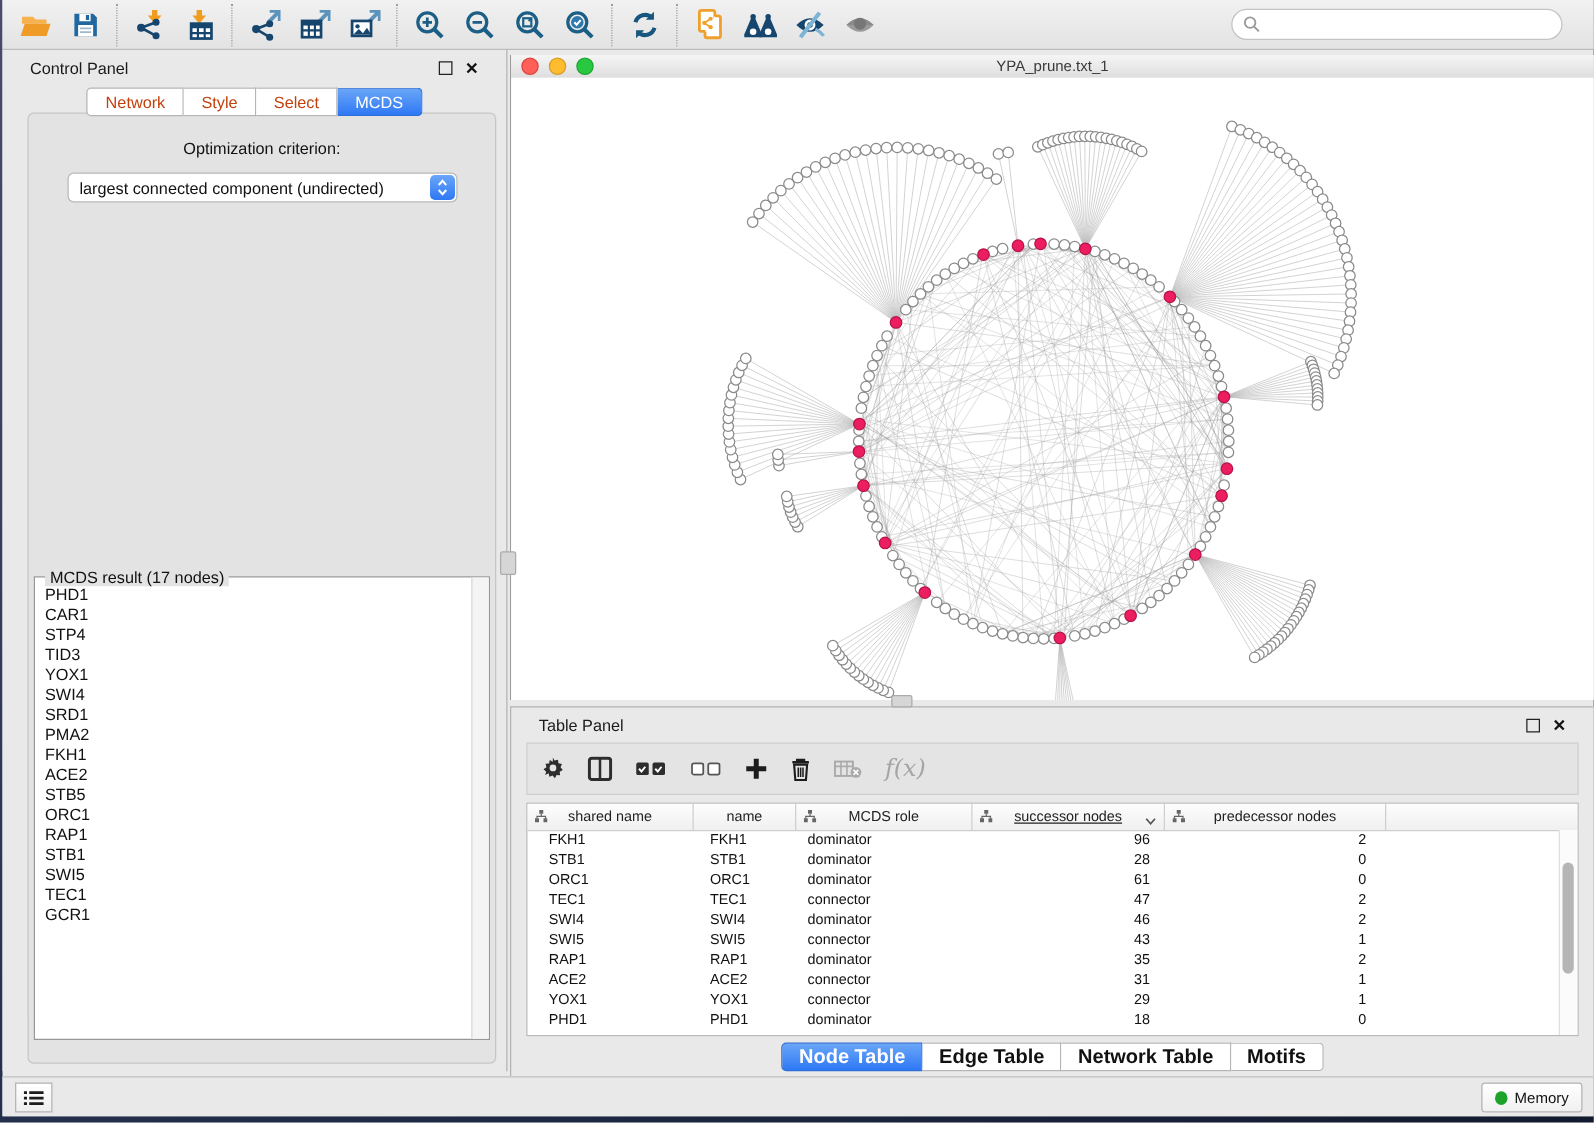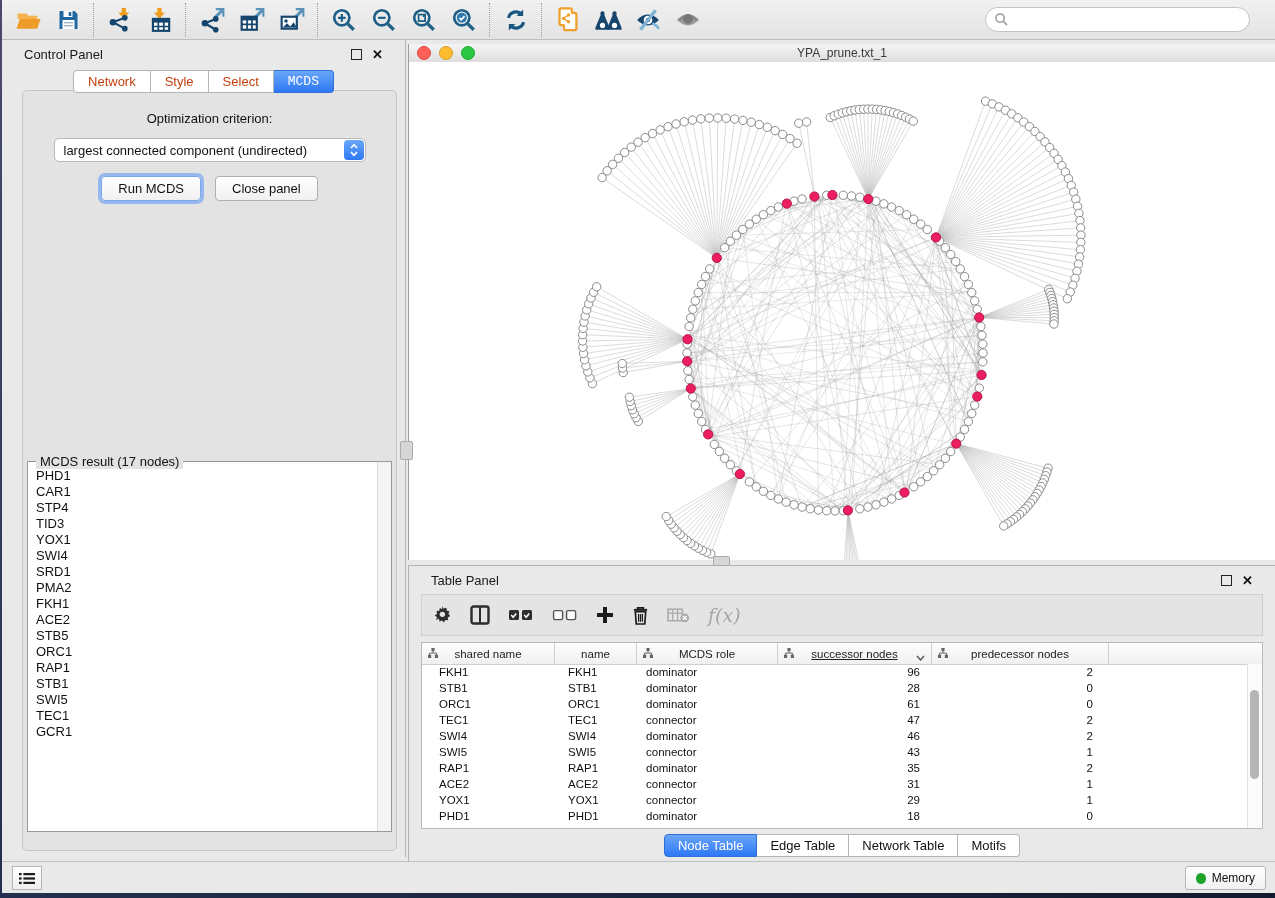--- a/index.html
+++ b/index.html
@@ -25,21 +25,21 @@
   .cpanel{position:absolute;left:0;top:40px;width:404px;bottom:36px;background:#e9e9e9;border-right:1px solid #b3b3b3;box-sizing:border-box;}
   .panel-head{height:28px;display:flex;align-items:center;padding:0 22px;}
   .panel-title{font-size:13px;color:#1a1a1a;}
   .panel-head .spacer{flex:1;}
   .mini-float{width:9px;height:9px;border:1.5px solid #222;display:inline-block;margin-right:10px;}
   .mini-close{font-size:13px;font-weight:bold;color:#111;line-height:9px;}
   .cp-tabs{display:flex;justify-content:center;margin-top:2px;position:relative;z-index:2;}
   .cp-tab{height:21px;line-height:21px;padding:0 14px;font-size:13px;background:#fff;border:1px solid #b5b5b5;border-left:none;color:#c2410c;}
   .cp-tab:first-child{border-left:1px solid #b5b5b5;border-radius:4px 0 0 4px;}
   .cp-tab:last-child{border-radius:0 4px 4px 0;}
-  .cp-tab.sel{background:linear-gradient(#6aa6f8,#2e78f4);color:#fff;border-color:#2e6fd8;font-family:Liberation Mono, monospace;}
+  .cp-tab.sel{background:linear-gradient(#6aa6f8,#2e78f4);color:#fff;border-color:#2e6fd8;}
   .cp-card{position:absolute;left:8px;right:8px;top:50px;bottom:6px;background:#e3e3e3;border:1px solid #c6c6c6;border-radius:5px;margin-left:12px;}
   .opt-label{text-align:center;font-size:13px;margin-top:20px;color:#111;}
   .select-box{position:relative;margin:12px auto 0;width:312px;height:24px;background:#fff;border:1px solid #b9b9b9;border-radius:5px;box-sizing:border-box;
     font-size:13px;display:flex;align-items:center;padding-left:9px;color:#111;}
   .select-step{position:absolute;right:1px;top:1px;width:20px;height:20px;border-radius:4px;background:linear-gradient(#6aa6f8,#2e78f4);
     display:flex;flex-direction:column;align-items:center;justify-content:center;}
   .btn-row{display:flex;justify-content:center;gap:14px;margin-top:14px;}
   .btn{height:23px;padding:0 16px;background:linear-gradient(#ffffff,#f0f0f0);border:1px solid #b0b0b0;border-radius:4px;font-size:13px;color:#111;
     display:flex;align-items:center;}
   .btn.focus{box-shadow:0 0 0 3px rgba(90,150,250,.55);border-color:#7aa8e8;}
@@ -71,21 +71,21 @@
   .thead{display:flex;height:21px;background:linear-gradient(#fdfdfd,#f0f0f0);border-bottom:1px solid #cfcfcf;}
   .th{position:relative;border-right:1px solid #cfcfcf;display:flex;align-items:center;justify-content:center;font-size:11.5px;color:#222;box-sizing:border-box;}
   .th .hier{position:absolute;left:6px;top:5px;}
   .th .sortv{position:absolute;right:6px;top:8px;}
   .trows{position:absolute;left:0;right:14px;top:21px;bottom:0;}
   .trow{display:flex;height:16px;align-items:center;}
   .td{font-size:11.5px;color:#111;box-sizing:border-box;white-space:nowrap;overflow:hidden;}
   .tscroll{position:absolute;right:0;top:21px;bottom:0;width:14px;background:#fbfbfb;border-left:1px solid #e0e0e0;}
   .tthumb{position:absolute;left:2px;width:9px;border-radius:5px;background:#b5b5b5;}
   .t-tabs{position:absolute;left:0;right:0;top:268px;display:flex;justify-content:center;}
-  .t-tab{height:21px;line-height:21px;padding:0 13px;font-size:13px;background:#fff;border:1px solid #b5b5b5;border-left:none;color:#111;}
+  .t-tab{height:21px;line-height:21px;padding:0 13px;font-size:16px;background:#fff;border:1px solid #b5b5b5;border-left:none;color:#111;font-weight:bold;}
   .t-tab:first-child{border-left:1px solid #b5b5b5;border-radius:4px 0 0 4px;}
   .t-tab:last-child{border-radius:0 4px 4px 0;}
   .t-tab.sel{background:linear-gradient(#6aa6f8,#2e78f4);color:#fff;border-color:#2e6fd8;}
 
   
   .statusbar{position:absolute;left:0;right:0;bottom:0;height:31px;background:#e9e9e9;border-top:1px solid #c0c0c0;}
   .st-listbtn{position:absolute;left:10px;top:4px;width:28px;height:22px;background:linear-gradient(#fff,#efefef);border:1px solid #b5b5b5;display:flex;align-items:center;justify-content:center;}
   .memory-btn{position:absolute;right:9px;top:4px;height:22px;padding:0 10px;background:linear-gradient(#fff,#f1f1f1);border:1px solid #b5b5b5;border-radius:3px;display:flex;align-items:center;gap:6px;font-size:12px;color:#111;}
   .mem-dot{width:10px;height:11px;border-radius:50%;background:#1ea32a;}
 </style>
@@ -258,24 +258,20 @@
     <div class="cp-card">
       <div class="opt-label">Optimization criterion:</div>
       <div class="select-box">
         <span>largest connected component (undirected)</span>
         <span class="select-step">
           <svg width="10" height="14" viewBox="0 0 10 14">
               <path d="M2 5l3-3.4L8 5" fill="none" stroke="#fff" stroke-width="1.6"></path>
               <path d="M2 9l3 3.4L8 9" fill="none" stroke="#fff" stroke-width="1.6"></path>
             </svg>
         </span>
-      </div>
-      <div class="btn-row">
-        <div class="btn focus">Run MCDS</div>
-        <div class="btn">Close panel</div>
       </div>
       <div class="result-box">
         <span class="result-legend">MCDS result (17 nodes)</span>
         <div class="result-list" id="result-list">
             <div class="result-item">PHD1</div>
             <div class="result-item">CAR1</div>
             <div class="result-item">STP4</div>
             <div class="result-item">TID3</div>
             <div class="result-item">YOX1</div>
             <div class="result-item">SWI4</div>

